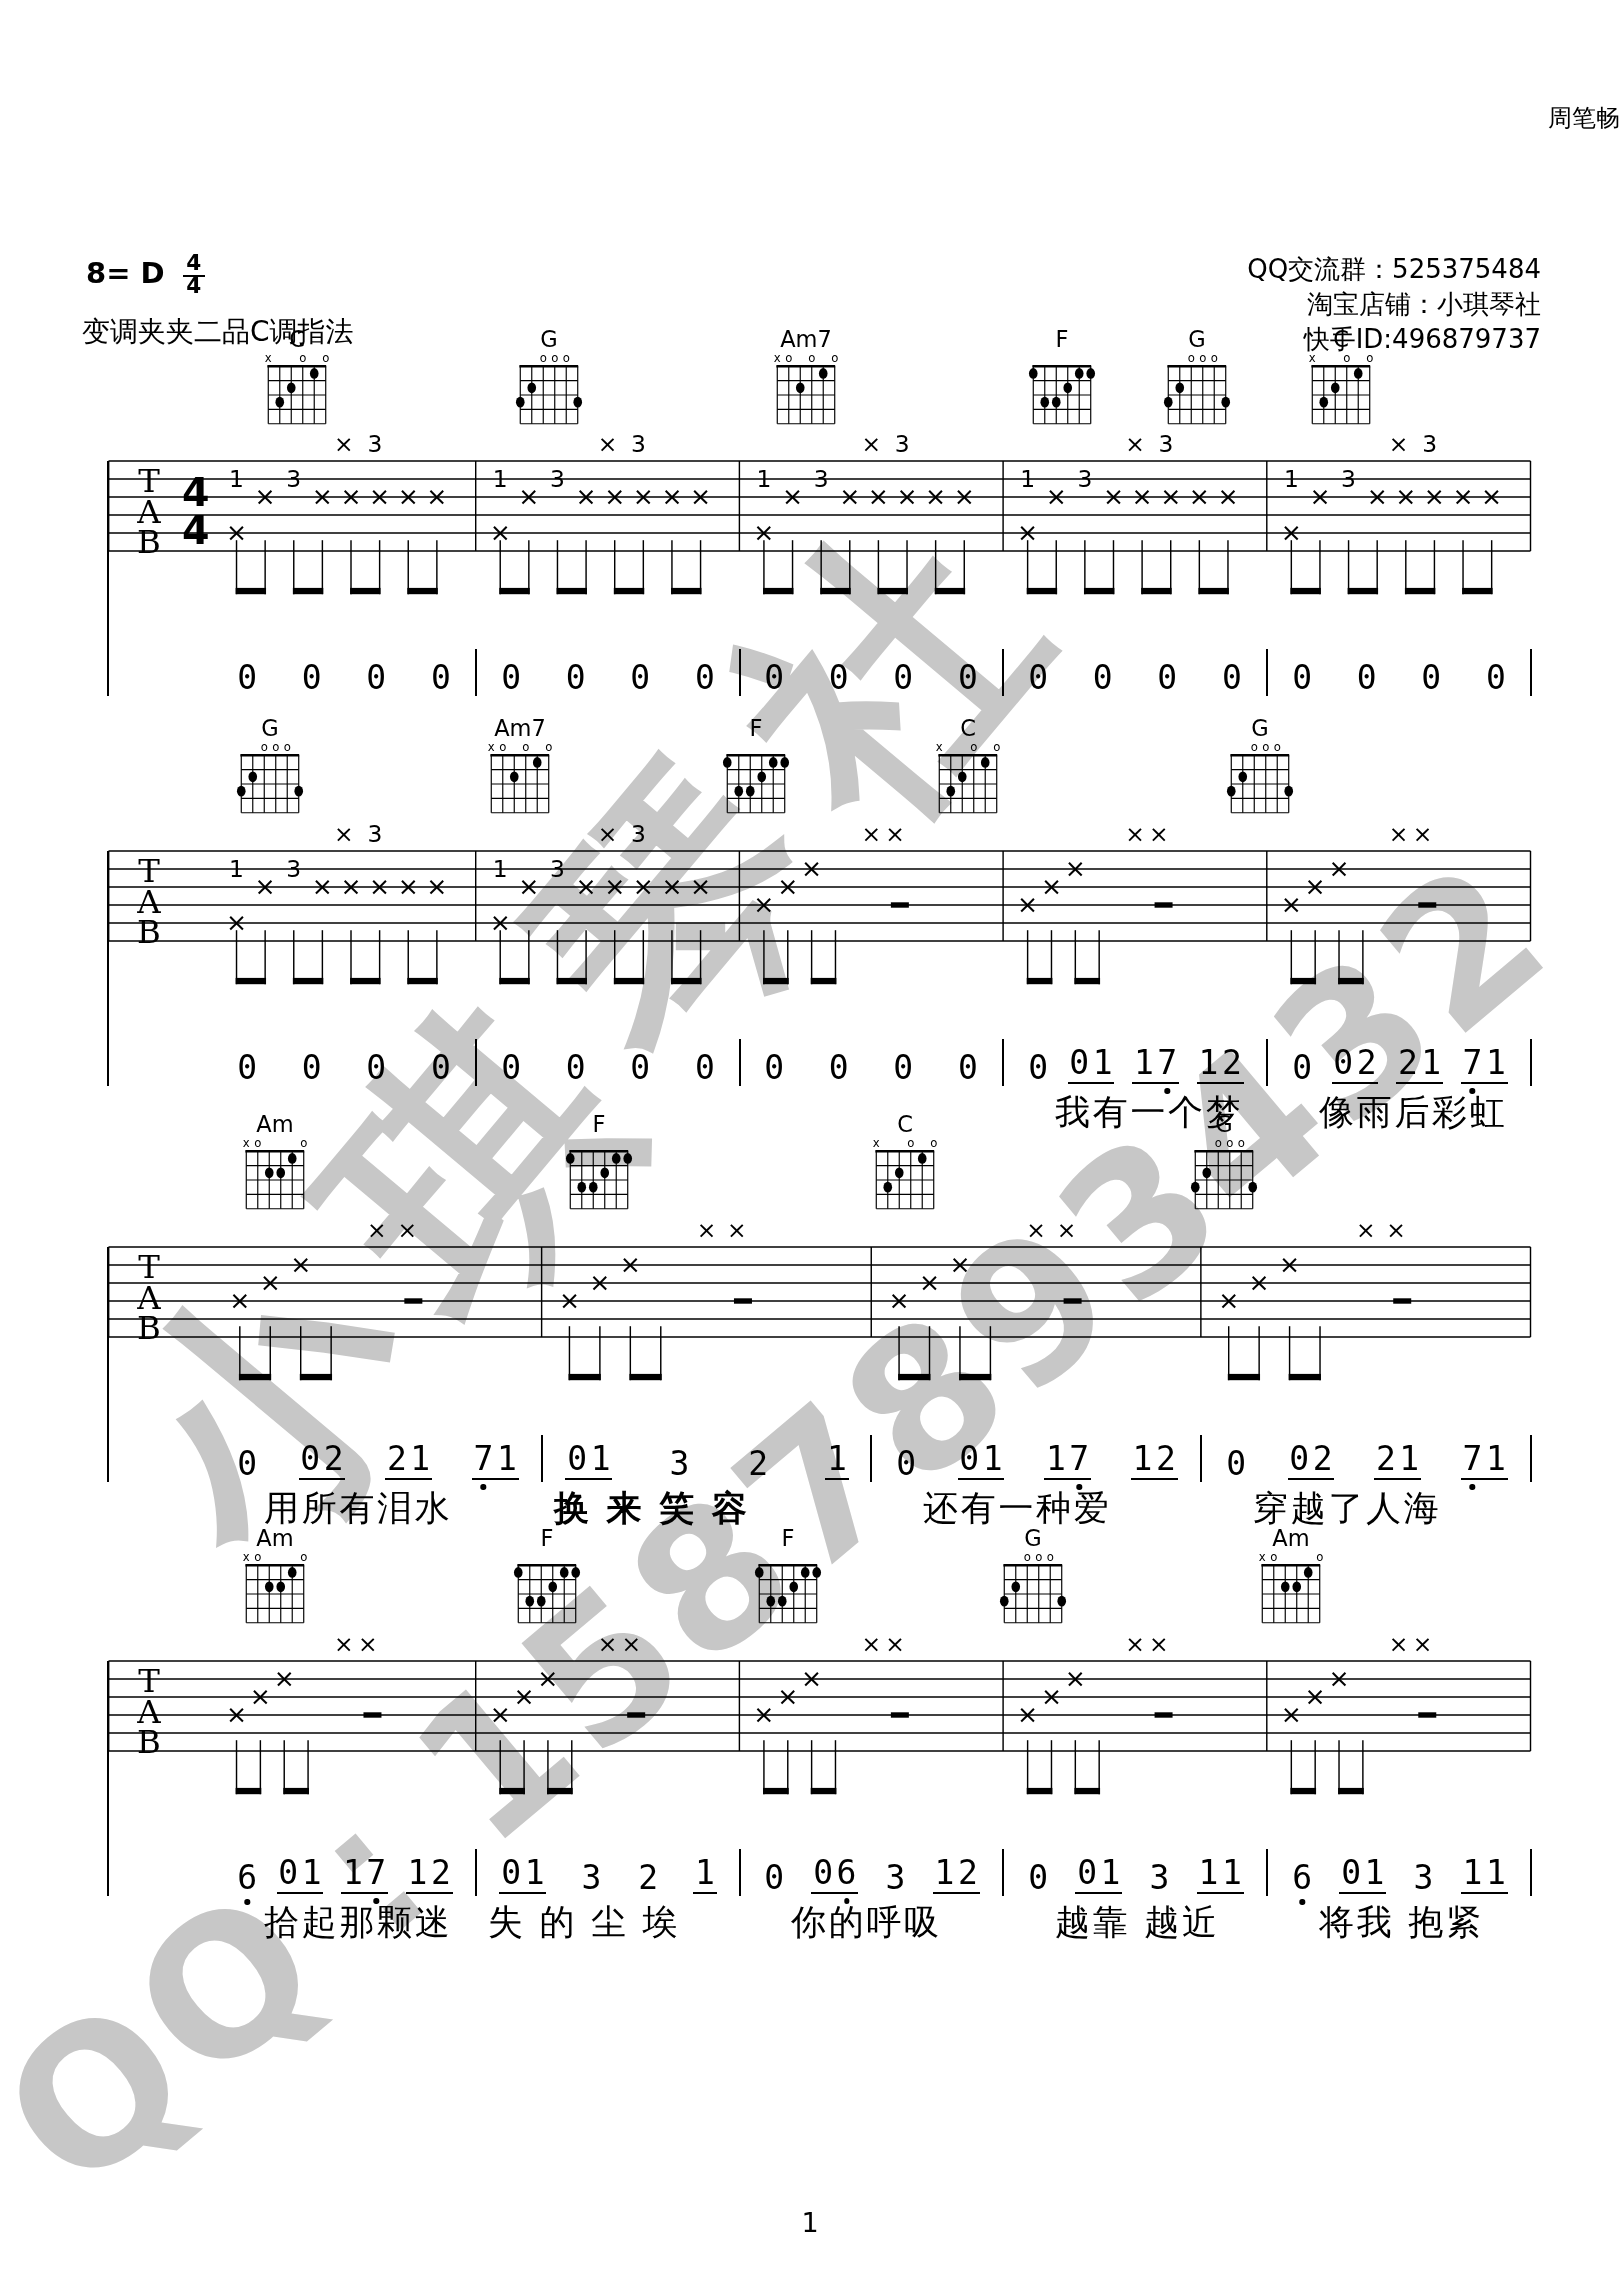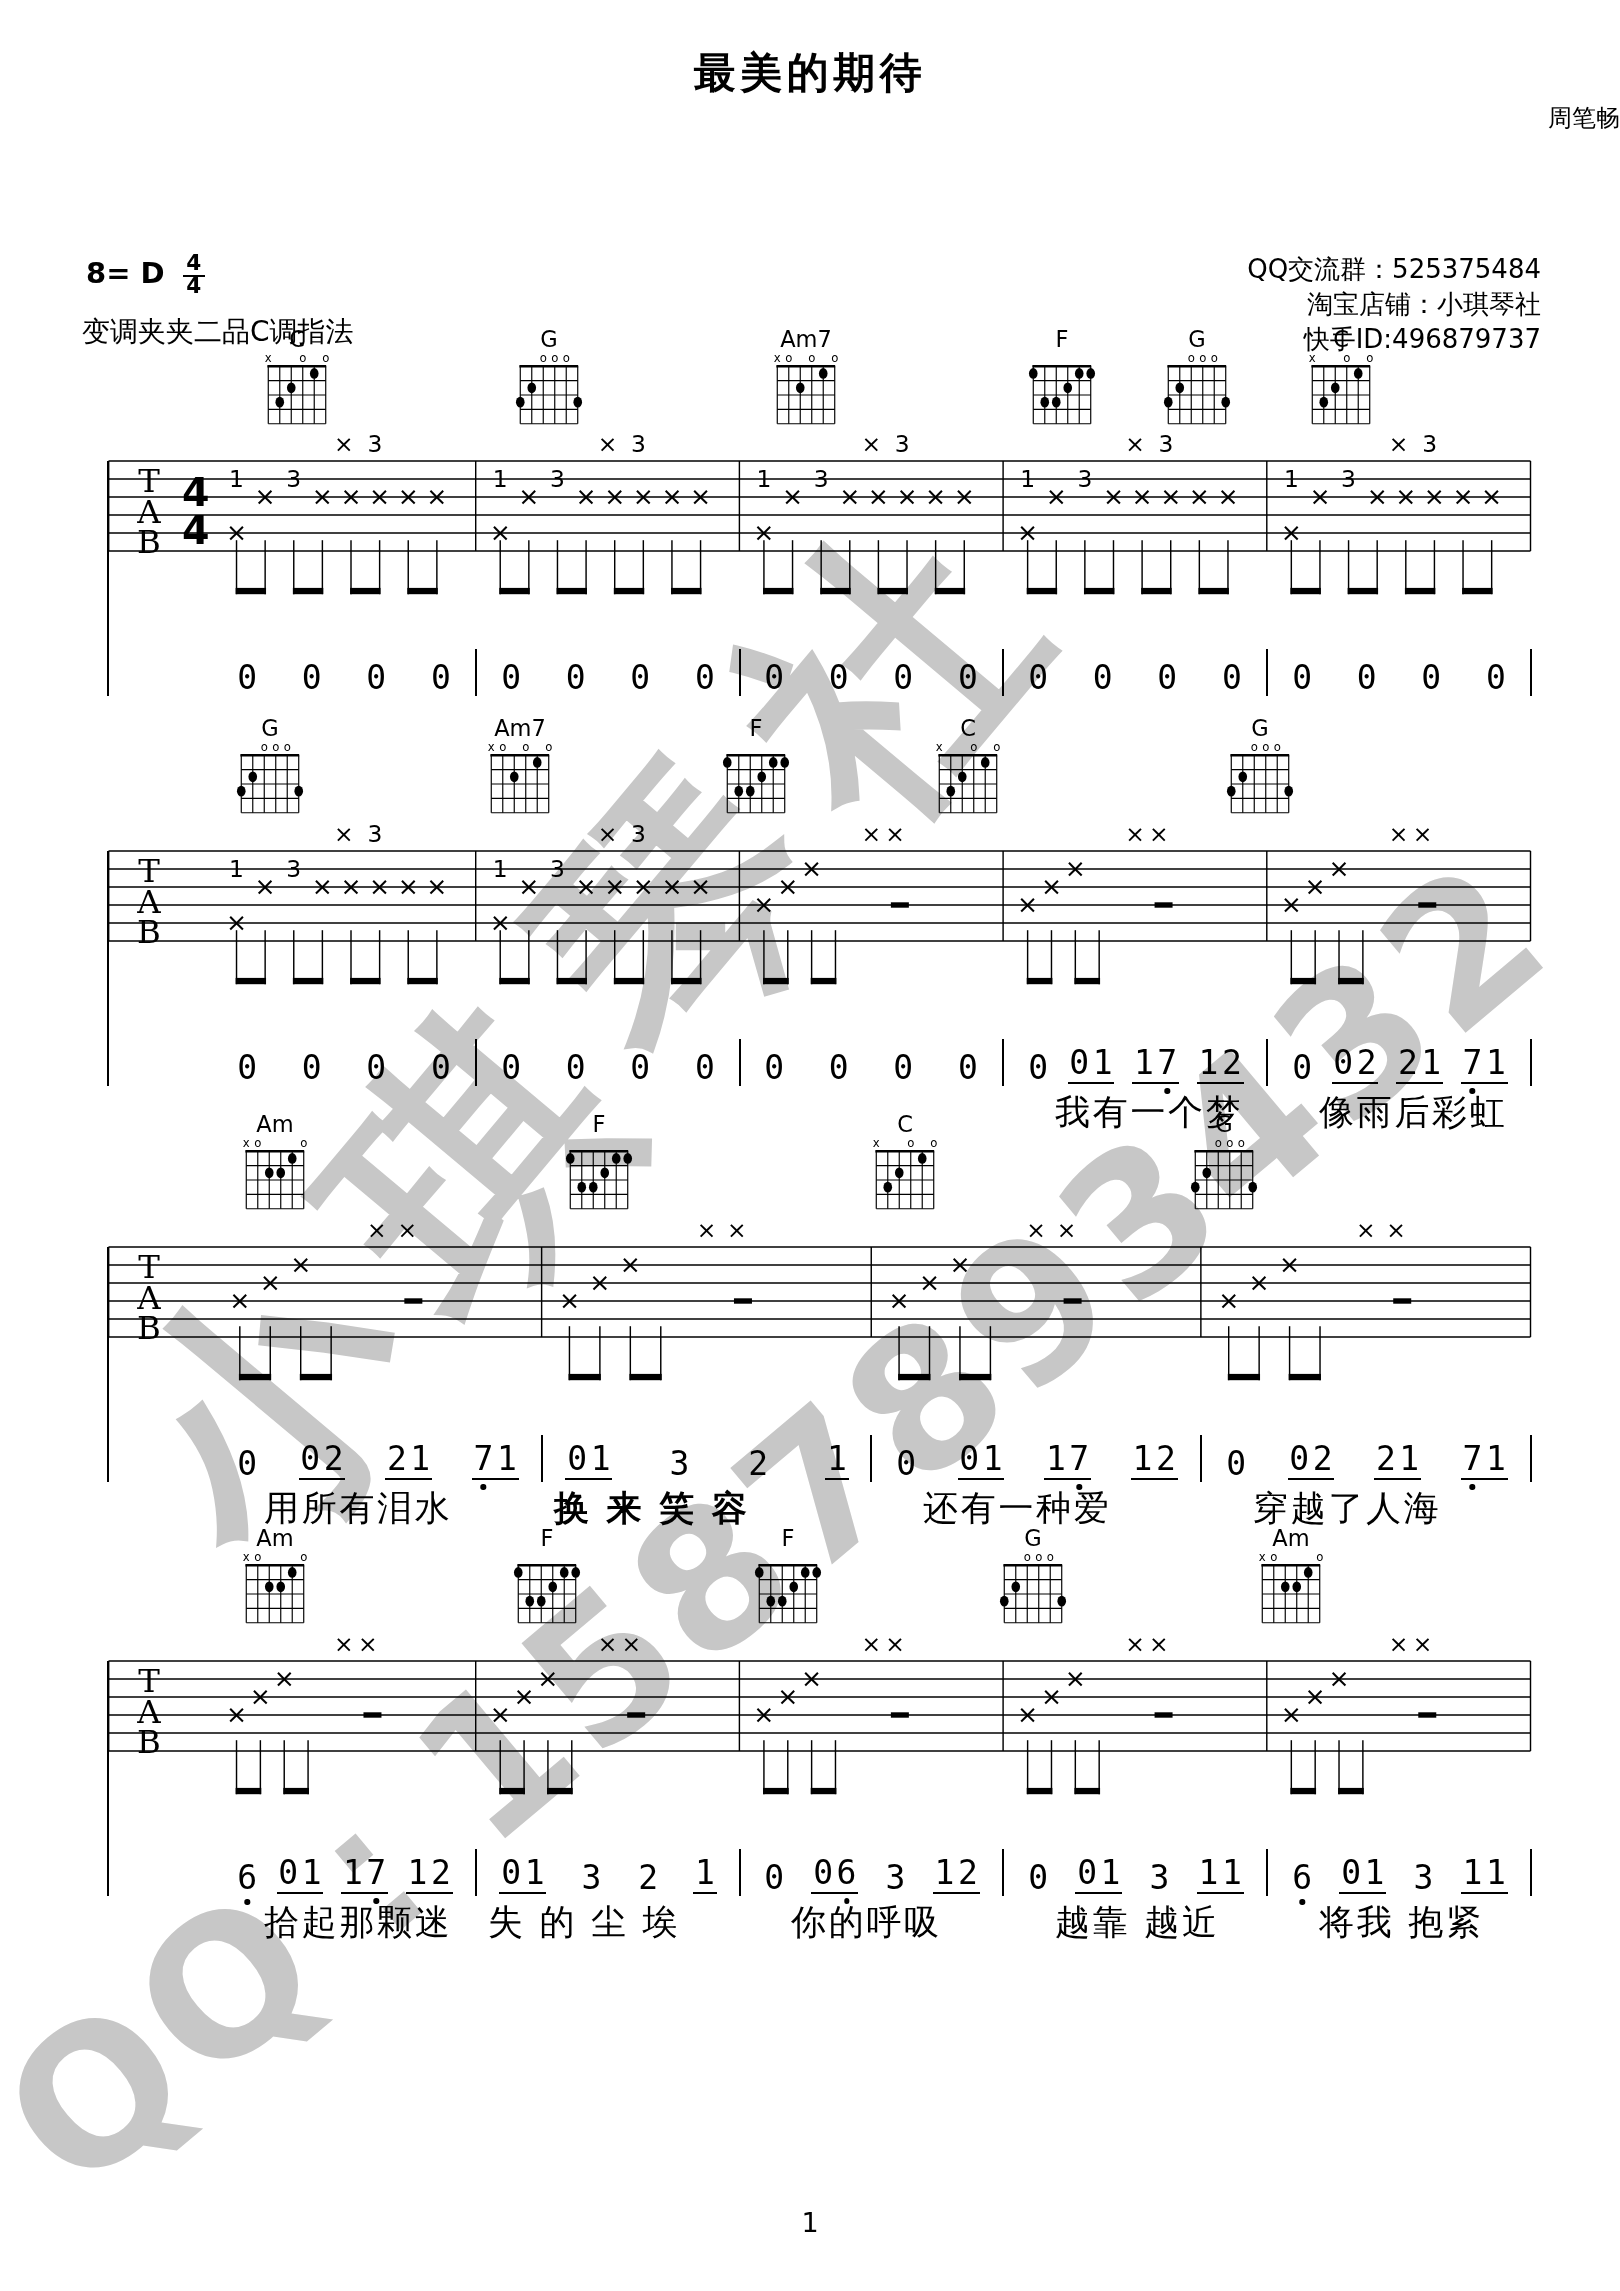--- a/index.html
+++ b/index.html
@@ -37,21 +37,20 @@
   .lyric{position:absolute;font-size:35px;letter-spacing:2.7px;white-space:nowrap;}
   .sysline{position:absolute;width:1.8px;background:#000;}
 </style>
 </head>
 <body>
 
 <div class="page">
   <div class="wm wm1">小琪琴社</div>
   <div class="wm wm2">QQ：1587893432</div>
 
-  <div class="z title">最美的期待</div>
   <div class="z artist">周笔畅</div>
 
   <div class="z keyrow">
     <span>8= D</span><span class="frac"><span class="num">4</span><span class="den">4</span></span>
   </div>
   <div class="z capo">变调夹夹二品C调指法</div>
 
   <div class="z rinfo">
     <div>QQ交流群：525375484</div>
     <div>淘宝店铺：小琪琴社</div>

